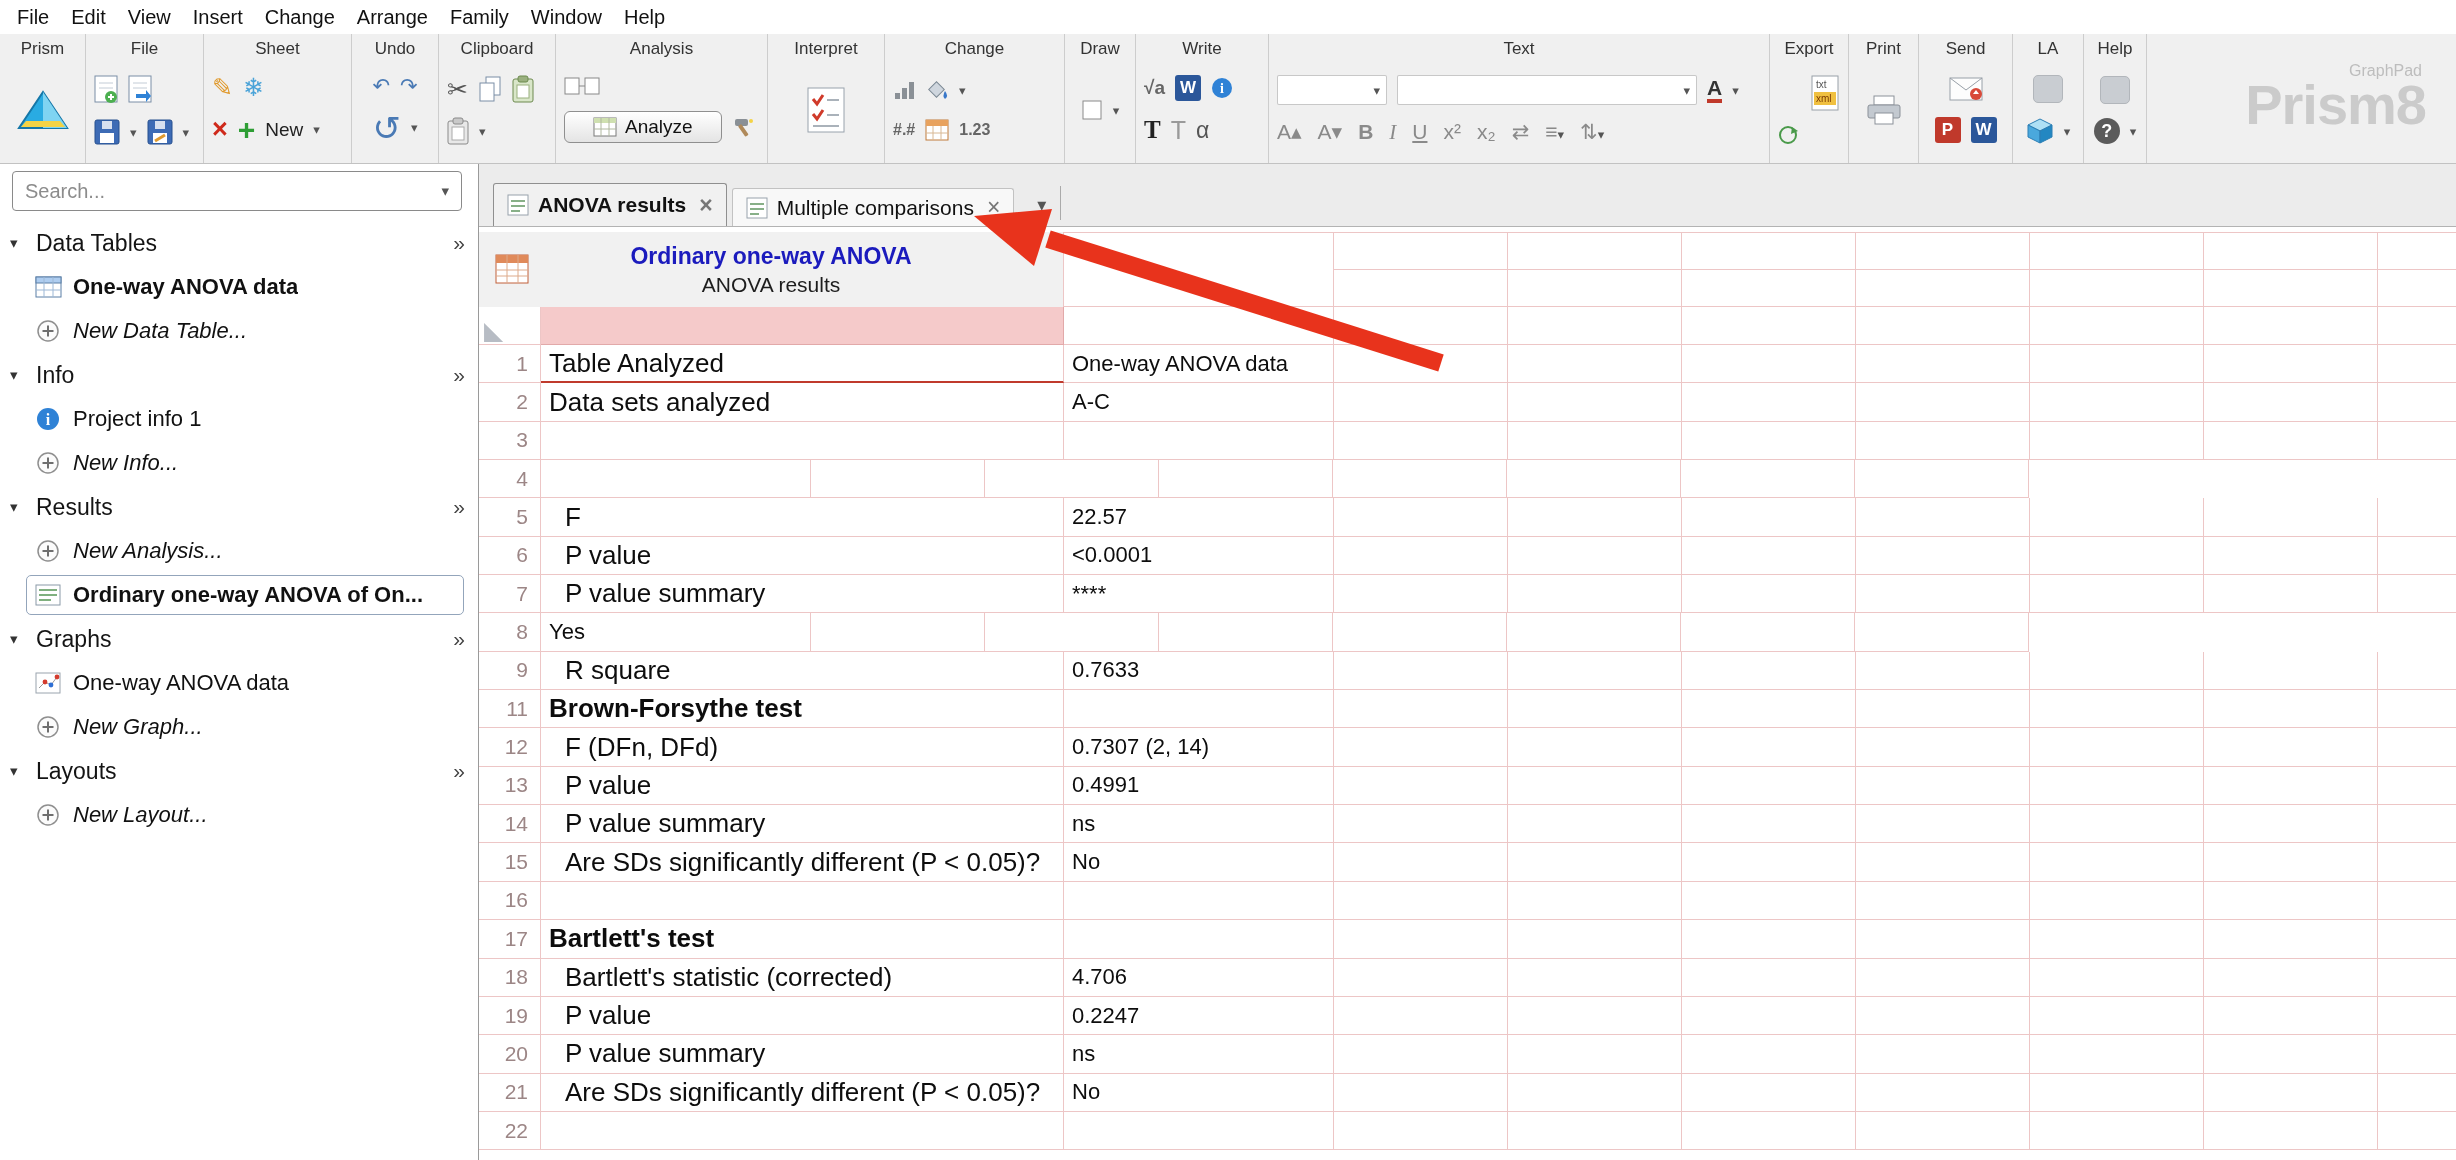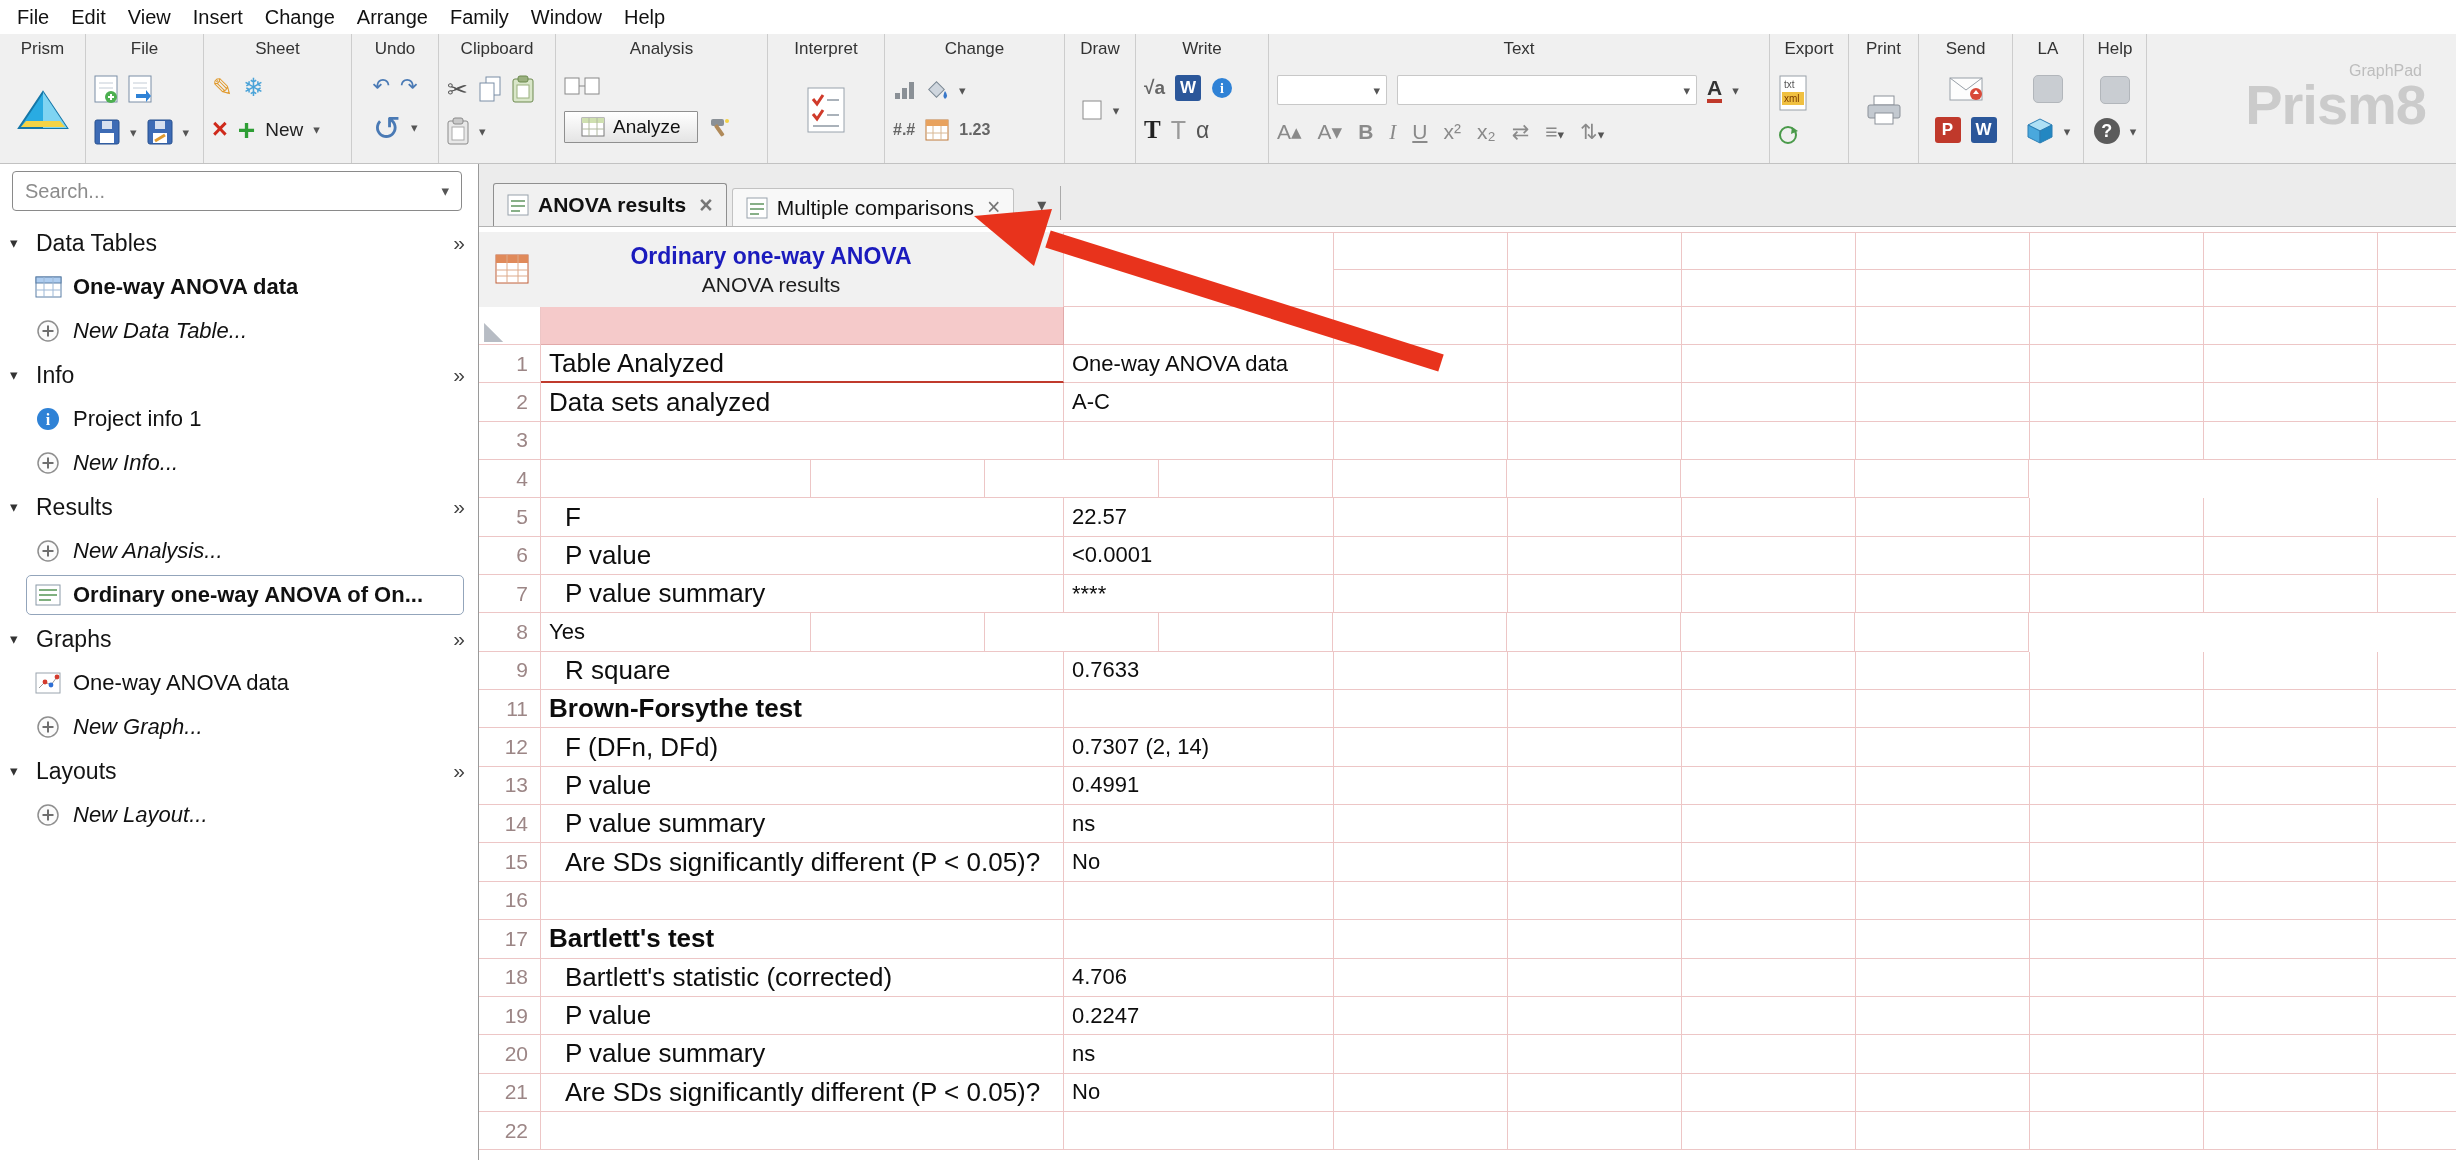--- a/index.html
+++ b/index.html
@@ -21,22 +21,22 @@
   .dd{font-size:13px;color:#555}
   .gly{display:inline-flex;align-items:center;justify-content:center;line-height:1}
   .red-x{color:#cf2a1b;font-size:27px;font-weight:bold}
   .green-plus{color:#2e9e35;font-size:30px;font-weight:bold}
   .new-label{font-size:19px;color:#222}
   .pencil{color:#e09a2e;font-size:25px}
   .snow{color:#4aa3d8;font-size:25px}
   .undo-sm{color:#4a7ab5;font-size:21px}
   .undo-big{color:#4a7ab5;font-size:34px}
   .scissors{color:#555;font-size:25px}
-  .analyze-btn{display:inline-flex;align-items:center;gap:8px;border:1px solid #8f8f8f;border-radius:1px;
-    background:linear-gradient(#ffffff,#e4e4e4);padding:4px 16px;font-size:19px;color:#111}
+  .analyze-btn{display:inline-flex;align-items:center;gap:8px;border:1px solid #8f8f8f;border-radius:6px;
+    background:linear-gradient(#ffffff,#e4e4e4);padding:4px 28px;font-size:19px;color:#111}
   .txticon{color:#666;font-size:16px;font-weight:bold;white-space:nowrap}
   .wbox{width:26px;height:26px;border-radius:3px;background:#2b579a;color:#fff;font-weight:bold;font-size:17px;
     display:inline-flex;align-items:center;justify-content:center}
   .pbox{width:26px;height:26px;border-radius:3px;background:#c0392b;color:#fff;font-weight:bold;font-size:17px;
     display:inline-flex;align-items:center;justify-content:center}
   .t-serif{font-family:"Liberation Serif",serif;font-size:25px;font-weight:bold;color:#222}
   .t-gray{font-size:25px;color:#9a9a9a}
   .alpha{font-size:23px;color:#555}
   .mini-select{height:30px;border:1px solid #abababa8;background:#fff;display:flex;align-items:center;
     justify-content:flex-end;padding:0 6px;border-radius:2px}
@@ -402,21 +402,21 @@
           <span class="fmt">⇄</span>
           <span class="fmt">≡<span class="dd">▾</span></span>
           <span class="fmt">⇅<span class="dd">▾</span></span>
         </div>
       </div>
     </div>
 
     <div class="tgroup" style="width:79px">
       <div class="tlabel">Export</div>
       <div class="trows">
-        <div class="trow" style="justify-content:flex-start">
+        <div class="trow" style="justify-content:flex-end">
           <span class="gly">
               <svg width="30" height="36">
                 <rect x="2" y="1" width="26" height="34" fill="#fff" stroke="#98a0a8"></rect>
                 <text x="6" y="13" font-size="10" fill="#555" font-family="Liberation Sans">txt</text>
                 <rect x="4" y="17" width="22" height="13" fill="#f0c040"></rect>
                 <text x="6" y="27" font-size="10" fill="#7a3a00" font-family="Liberation Sans">xml</text>
               </svg>
             </span>
         </div>
         <div class="trow">

